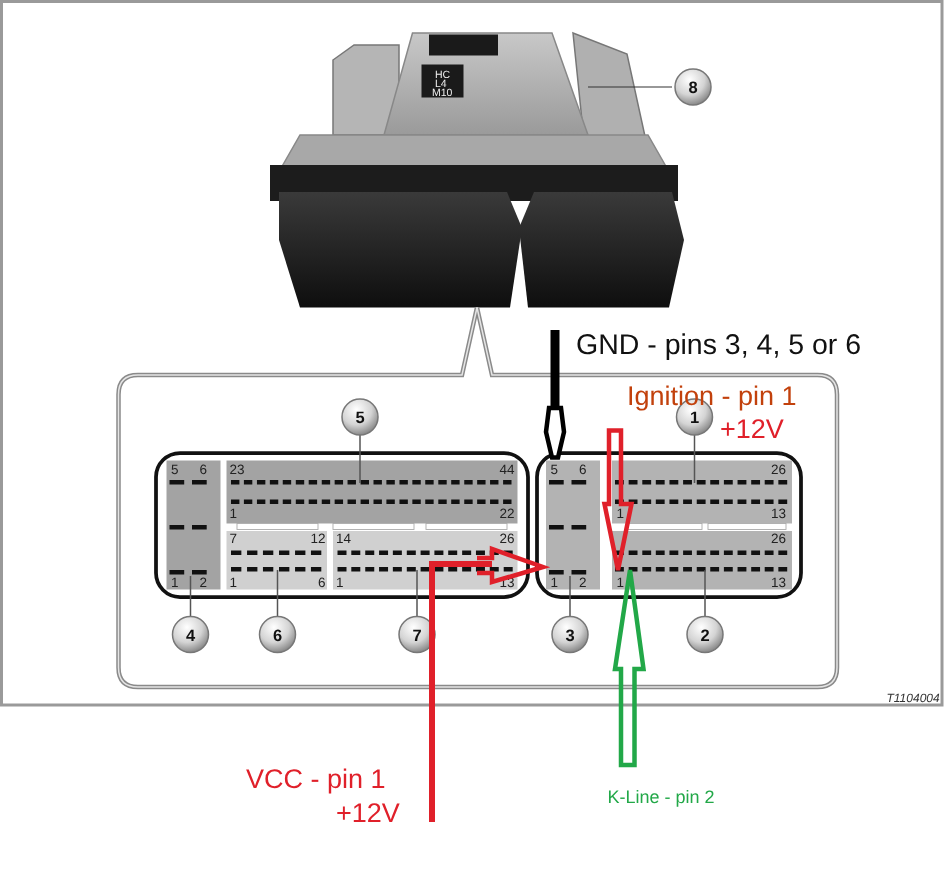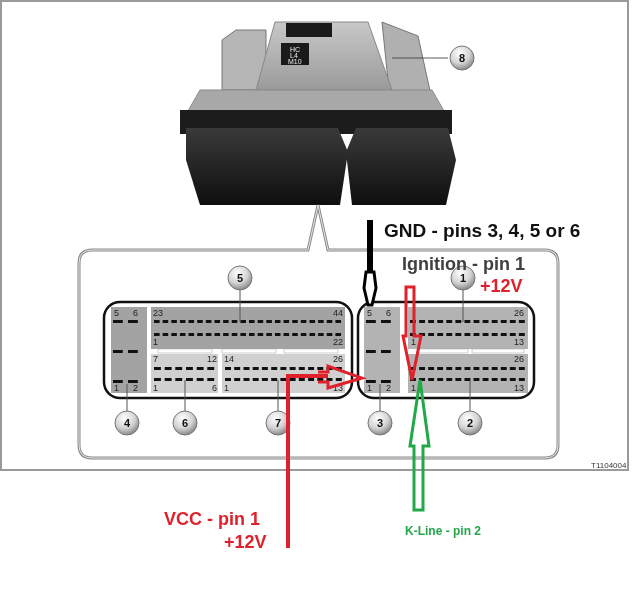--- a/index.html
+++ b/index.html
@@ -1,26 +1,26 @@
 <!DOCTYPE html>
 <html><head>
 <meta charset="utf-8">
 <style>
   html, body { margin:0; padding:0; background:#fff; }
   body { width:632px; height:591px; position:relative; overflow:hidden; font-family:"Liberation Sans", sans-serif; }
   #stage { position:absolute; left:0; top:0; width:632px; height:591px; }
   .frame { position:absolute; left:0; top:0; width:629px; height:471px; border-top:2px solid #9a9a9a; border-left:2px solid #9a9a9a; border-right:2px solid #9a9a9a; border-bottom:2px solid #9a9a9a; box-sizing:border-box; }
-  .lbl { position:absolute; font-weight:bold; white-space:nowrap; }
+  .lbl { position:absolute; font-weight:normal; white-space:nowrap; }
   .gnd { left:384px; top:220px; font-size:19px; color:#111; }
-  .ign1 { left:402px; top:254px; font-size:18px; color:#404040; }
+  .ign1 { left:418px; top:254px; font-size:18px; color:#c2410c; }
   .ign2 { left:480px; top:276px; font-size:18px; color:#e0202a; }
   .vcc1 { left:164px; top:509px; font-size:18px; color:#e0202a; }
   .vcc2 { left:224px; top:532px; font-size:18px; color:#e0202a; }
   .kline { left:405px; top:524px; font-size:12px; color:#22a848; }
-  .code { position:absolute; left:591px; top:461px; font-size:8px; color:#333; }
+  .code { position:absolute; left:591px; top:461px; font-size:8px; color:#333;font-style:italic; }
   .pn { font-family:"Liberation Sans", sans-serif; font-size:9px; fill:#222; }
   .callout-txt { font-family:"Liberation Sans", sans-serif; font-size:11px; font-weight:bold; fill:#111; }
   .ecu-label { font-family:"Liberation Sans", sans-serif; font-size:7px; fill:#eee; }
 </style>
 </head>
 <body>
 
 <div id="stage">
   <div class="frame"></div>
 

